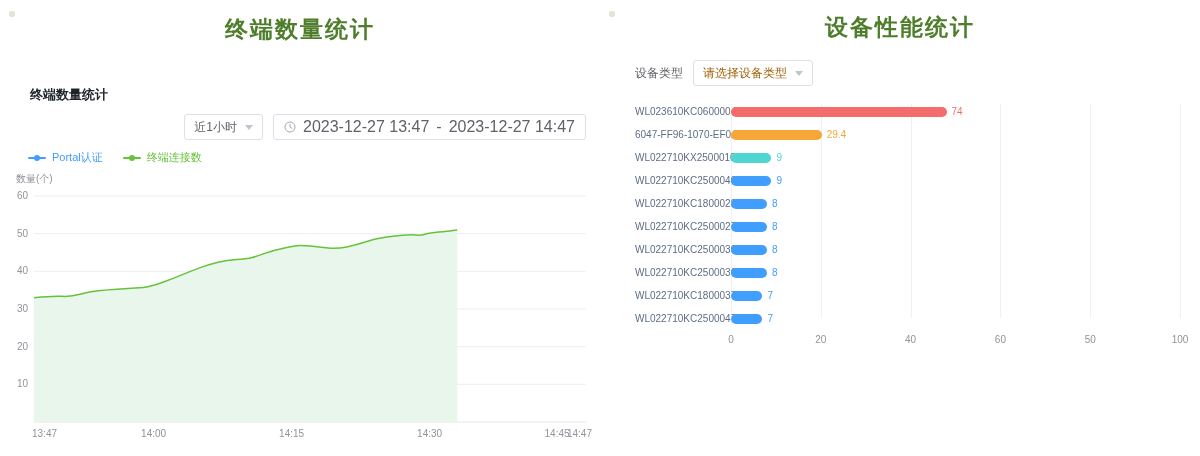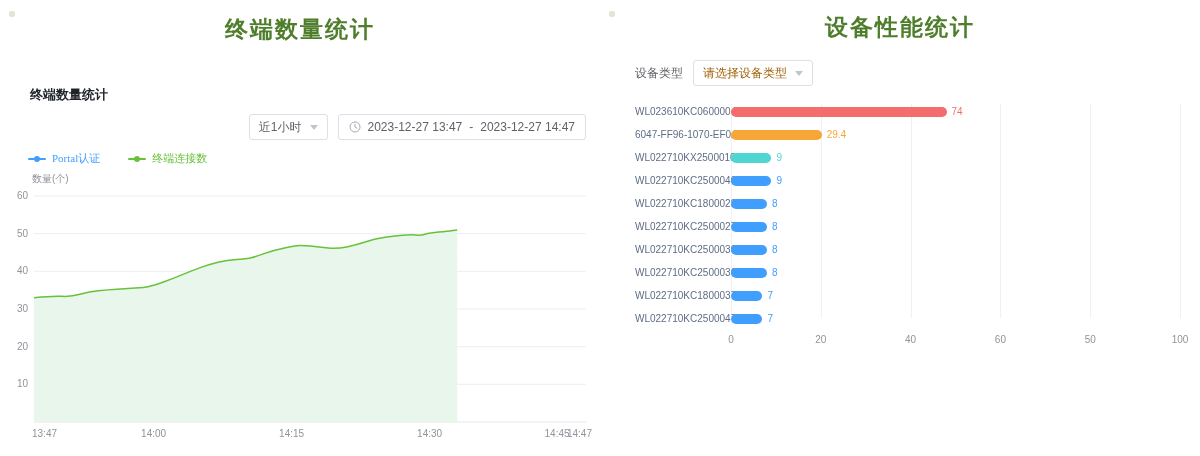--- a/index.html
+++ b/index.html
@@ -19,27 +19,27 @@
   .card-title{margin:40px 0 0 22px;font-size:13px;font-weight:700;color:#1f2329;}
   .controls-row{display:flex;justify-content:flex-end;align-items:center;gap:10px;margin:10px 6px 0 0;height:26px;}
   .select-box{
     display:inline-flex;align-items:center;gap:8px;height:26px;padding:0 9px;
     border:1px solid #dcdfe6;border-radius:3px;background:#fff;font-size:12px;color:#606266;cursor:pointer;box-sizing:border-box;
   }
   .select-box.placeholder span{color:#a16207;}
   .chev{display:inline-block;width:0;height:0;border-left:4px solid transparent;border-right:4px solid transparent;border-top:5px solid #c0c4cc;}
   .date-box{
     display:inline-flex;align-items:center;gap:7px;height:26px;padding:8px 10px;
-    border:1px solid #dcdfe6;border-radius:3px;font-size:12px;color:#606266;cursor:pointer;box-sizing:border-box;
-  }
-  .legend-row{display:flex;align-items:flex-end;gap:28px;margin:10px 0 0 20px;height:16px;font-family:Liberation Serif, serif;}
+    border:1px solid #dcdfe6;border-radius:3px;font-size:16px;color:#606266;cursor:pointer;box-sizing:border-box;
+  }
+  .legend-row{display:flex;align-items:flex-start;gap:20px;margin:10px 0 0 20px;height:16px;}
   .legend-item{display:inline-flex;align-items:center;gap:6px;font-size:11px;cursor:pointer;}
   .legend-marker{position:relative;width:18px;height:2px;border-radius:1px;}
   .legend-marker .dot{position:absolute;left:50%;top:50%;transform:translate(-50%,-50%);width:6px;height:6px;border-radius:50%;background:inherit;}
-  .axis-name{margin:6px 0 0 24px;font-size:10px;color:#909399;}
+  .axis-name{margin:6px 0 0 8px;font-size:10px;color:#909399;}
   #line-svg{display:block;margin:2px 0 0 0;}
   .tick{fill:#909399;font-size:10px;}
   
   .tabs{display:flex;margin:42px 12px 0 35px;background:#f5f7fa;border:1px solid #e4e7ed;}
   .tab{padding:7px 14px;font-size:12px;color:#606266;border-right:1px solid #e4e7ed;cursor:pointer;white-space:nowrap;}
   .tab.active{background:#fff;color:#303133;font-weight:700;}
   .filter-row{display:flex;align-items:center;gap:10px;margin:14px 0 0 35px;}
   .filter-label{font-size:12px;color:#606266;}
   
   .hbar-chart{position:relative;margin:14px 14px 0 35px;}

